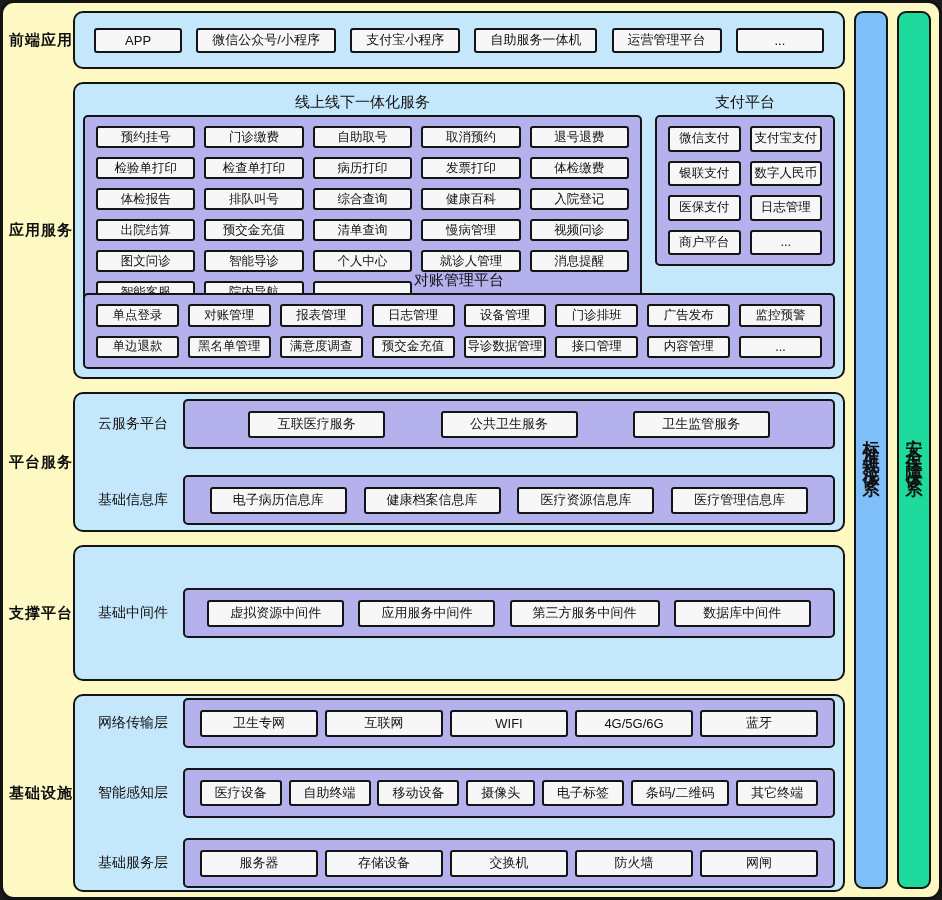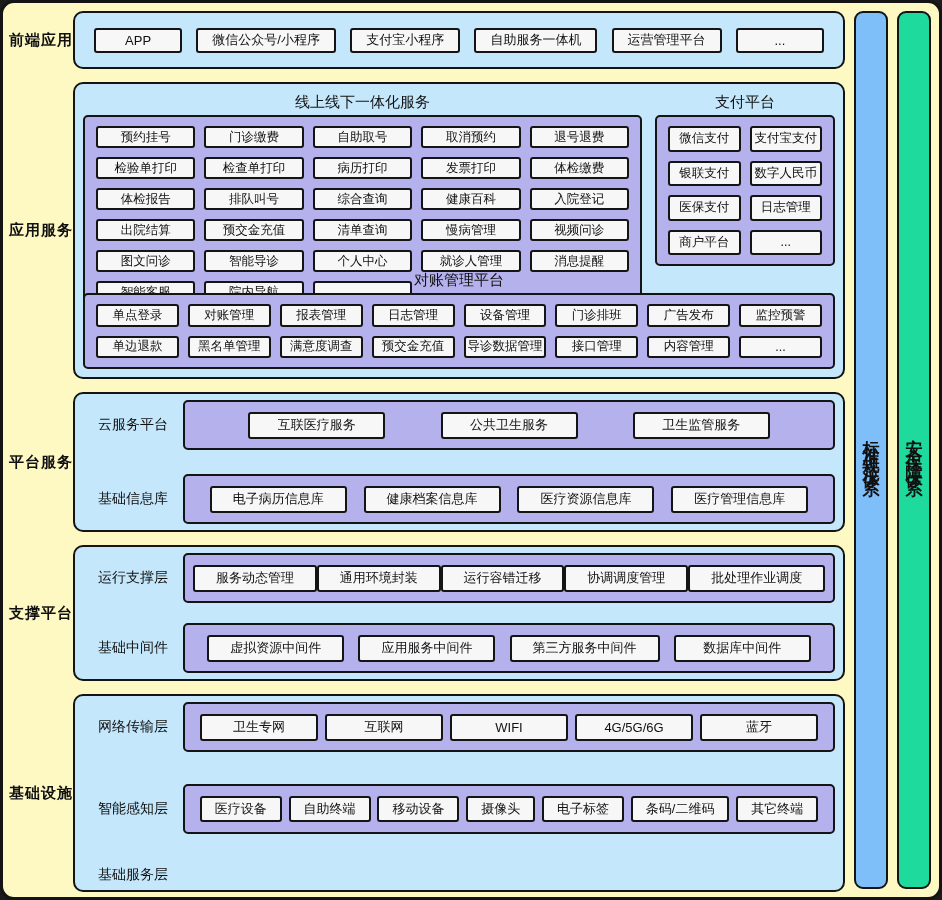--- a/index.html
+++ b/index.html
@@ -22,21 +22,21 @@
   .app-col{display:flex;flex-direction:column;min-width:0;}
   .app-col.left{flex:1;}
   .app-col.right{flex:0 0 180px;}
   .panel-title{text-align:center;font-size:15px;height:27px;line-height:27px;flex:0 0 27px;}
   .grid{display:grid;padding:9px 11px;gap:9px 9px;flex:1;}
   .grid7{grid-template-columns:repeat(5,1fr);font-family:Liberation Serif, serif;}
   .grid2{grid-template-columns:repeat(2,1fr);}
   .grid8{grid-template-columns:repeat(8,1fr);height:76px;flex:0 0 76px;}
   .gbox{font-size:12.5px;min-height:22px;padding:0 2px;overflow:hidden;}
   
-  .lp-rows{display:flex;flex-direction:column;justify-content:space-between;padding:6px 8px;}
+  .lp-rows{display:flex;flex-direction:column;justify-content:center;padding:6px 8px;gap:28px;}
   .lp-platform{height:140px;}
   .lp-support{height:136px;}
   .lp-infra{height:198px;}
   .labeled-row{display:flex;align-items:center;min-height:0;}
   .row-label{width:100px;flex:0 0 100px;text-align:center;font-size:14px;}
   .purple.flexrow{flex:1;height:50px;display:flex;align-items:center;justify-content:space-evenly;padding:0 8px;min-width:0;}
   .fbox{height:27px;padding:0 21px;}
   .fbox.w137{min-width:137px;}
   .fbox.w118{min-width:118px;}
   .fbox.pad12{min-width:56px;padding:0 13px;height:26px;}
@@ -157,30 +157,20 @@
               <div class="fbox w137">医疗管理信息库</div>
             </div>
         </div>
       </div>
     </section>
 
     <section class="layer">
       <div class="layer-label">支撑平台</div>
       <div class="blue-panel lp-rows lp-support">
         <div class="labeled-row">
-          <div class="row-label">运行支撑层</div>
-          <div class="purple flexrow">
-              <div class="fbox w118">服务动态管理</div>
-              <div class="fbox w118">通用环境封装</div>
-              <div class="fbox w118">运行容错迁移</div>
-              <div class="fbox w118">协调调度管理</div>
-              <div class="fbox w118">批处理作业调度</div>
-            </div>
-        </div>
-        <div class="labeled-row">
           <div class="row-label">基础中间件</div>
           <div class="purple flexrow">
               <div class="fbox w137">虚拟资源中间件</div>
               <div class="fbox w137">应用服务中间件</div>
               <div class="fbox w137">第三方服务中间件</div>
               <div class="fbox w137">数据库中间件</div>
             </div>
         </div>
       </div>
     </section>
@@ -205,20 +195,27 @@
               <div class="fbox pad12">自助终端</div>
               <div class="fbox pad12">移动设备</div>
               <div class="fbox pad12">摄像头</div>
               <div class="fbox pad12">电子标签</div>
               <div class="fbox pad12">条码/二维码</div>
               <div class="fbox pad12">其它终端</div>
             </div>
         </div>
         <div class="labeled-row">
           <div class="row-label">基础服务层</div>
+          <div class="purple flexrow">
+              <div class="fbox w118">服务器</div>
+              <div class="fbox w118">存储设备</div>
+              <div class="fbox w118">交换机</div>
+              <div class="fbox w118">防火墙</div>
+              <div class="fbox w118">网闸</div>
+            </div>
         </div>
       </div>
     </section>
 
   </div>
 
   <div class="vbar vbar-standards">
     <span>标准规范体系</span>
   </div>
   <div class="vbar vbar-security">

